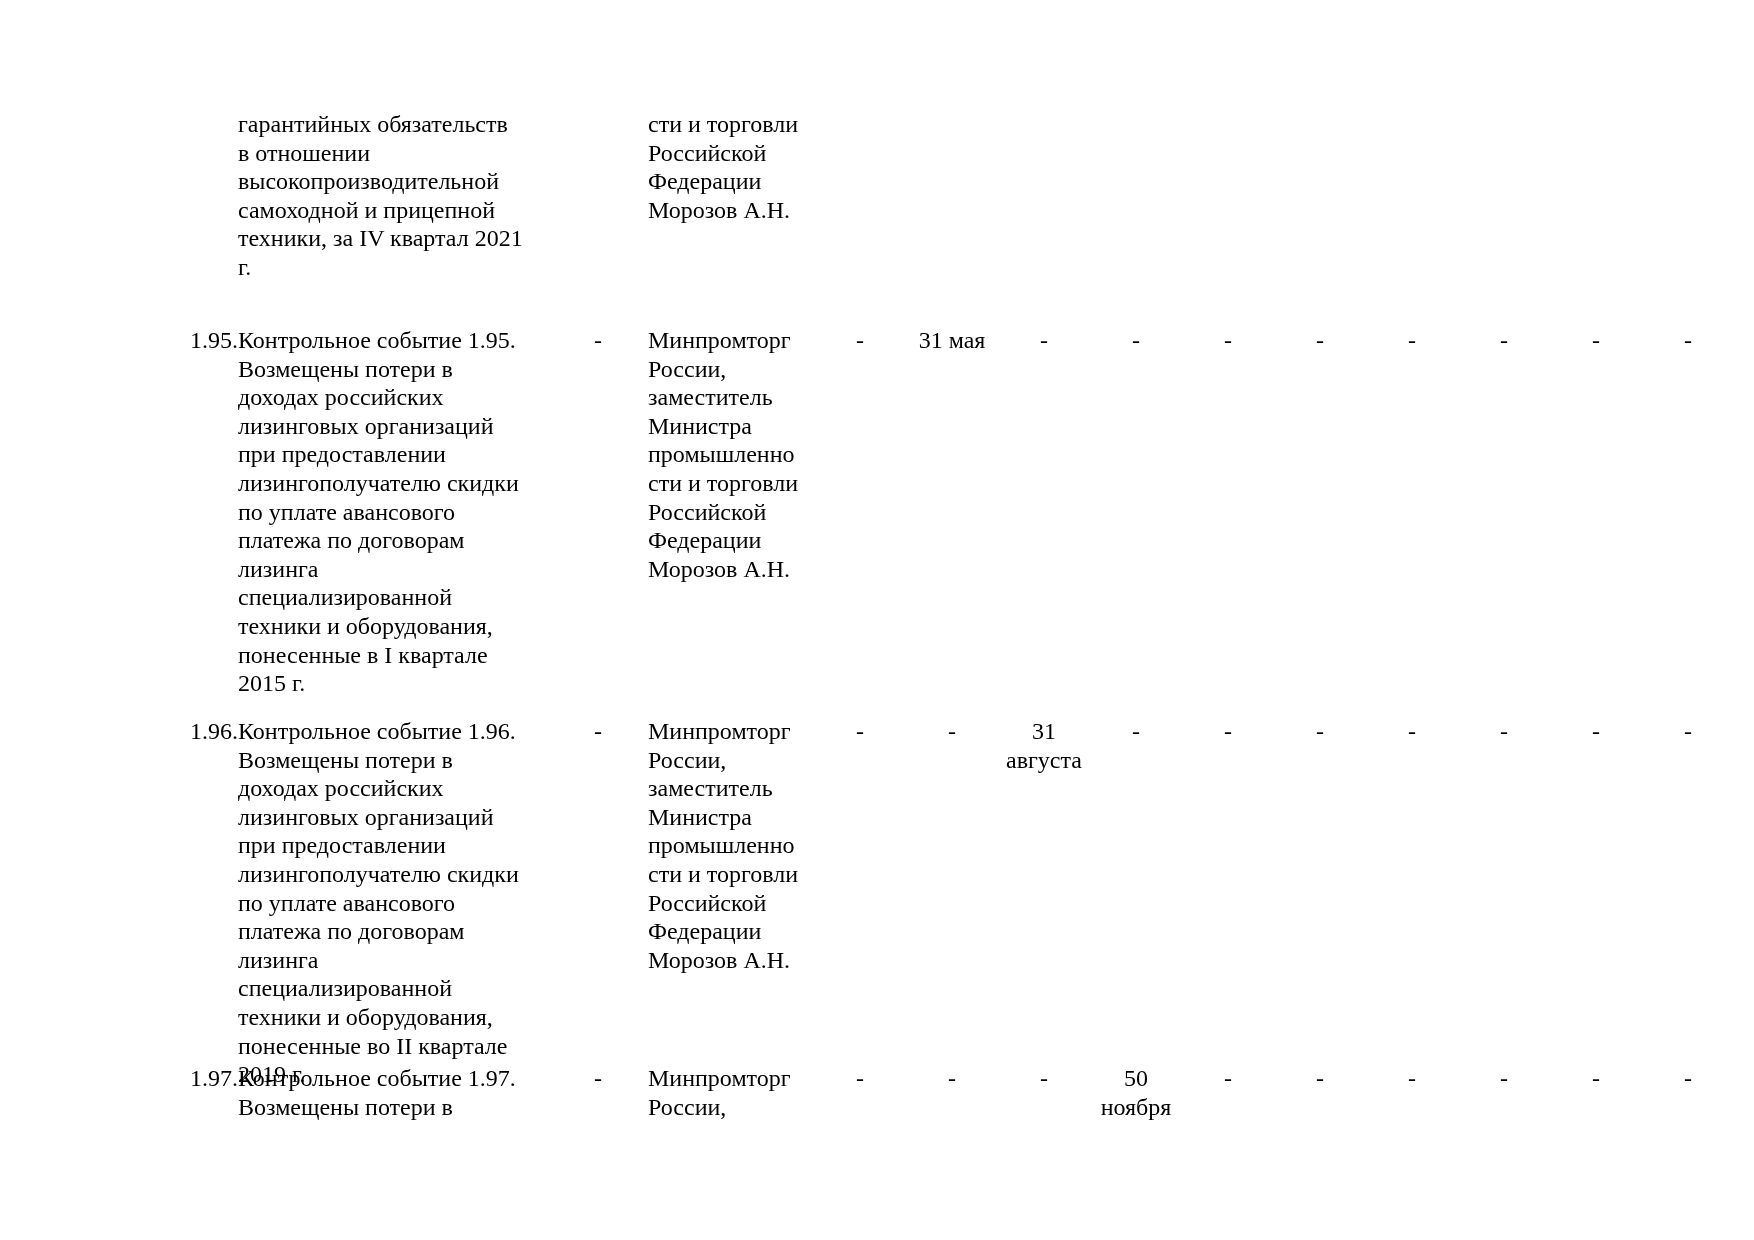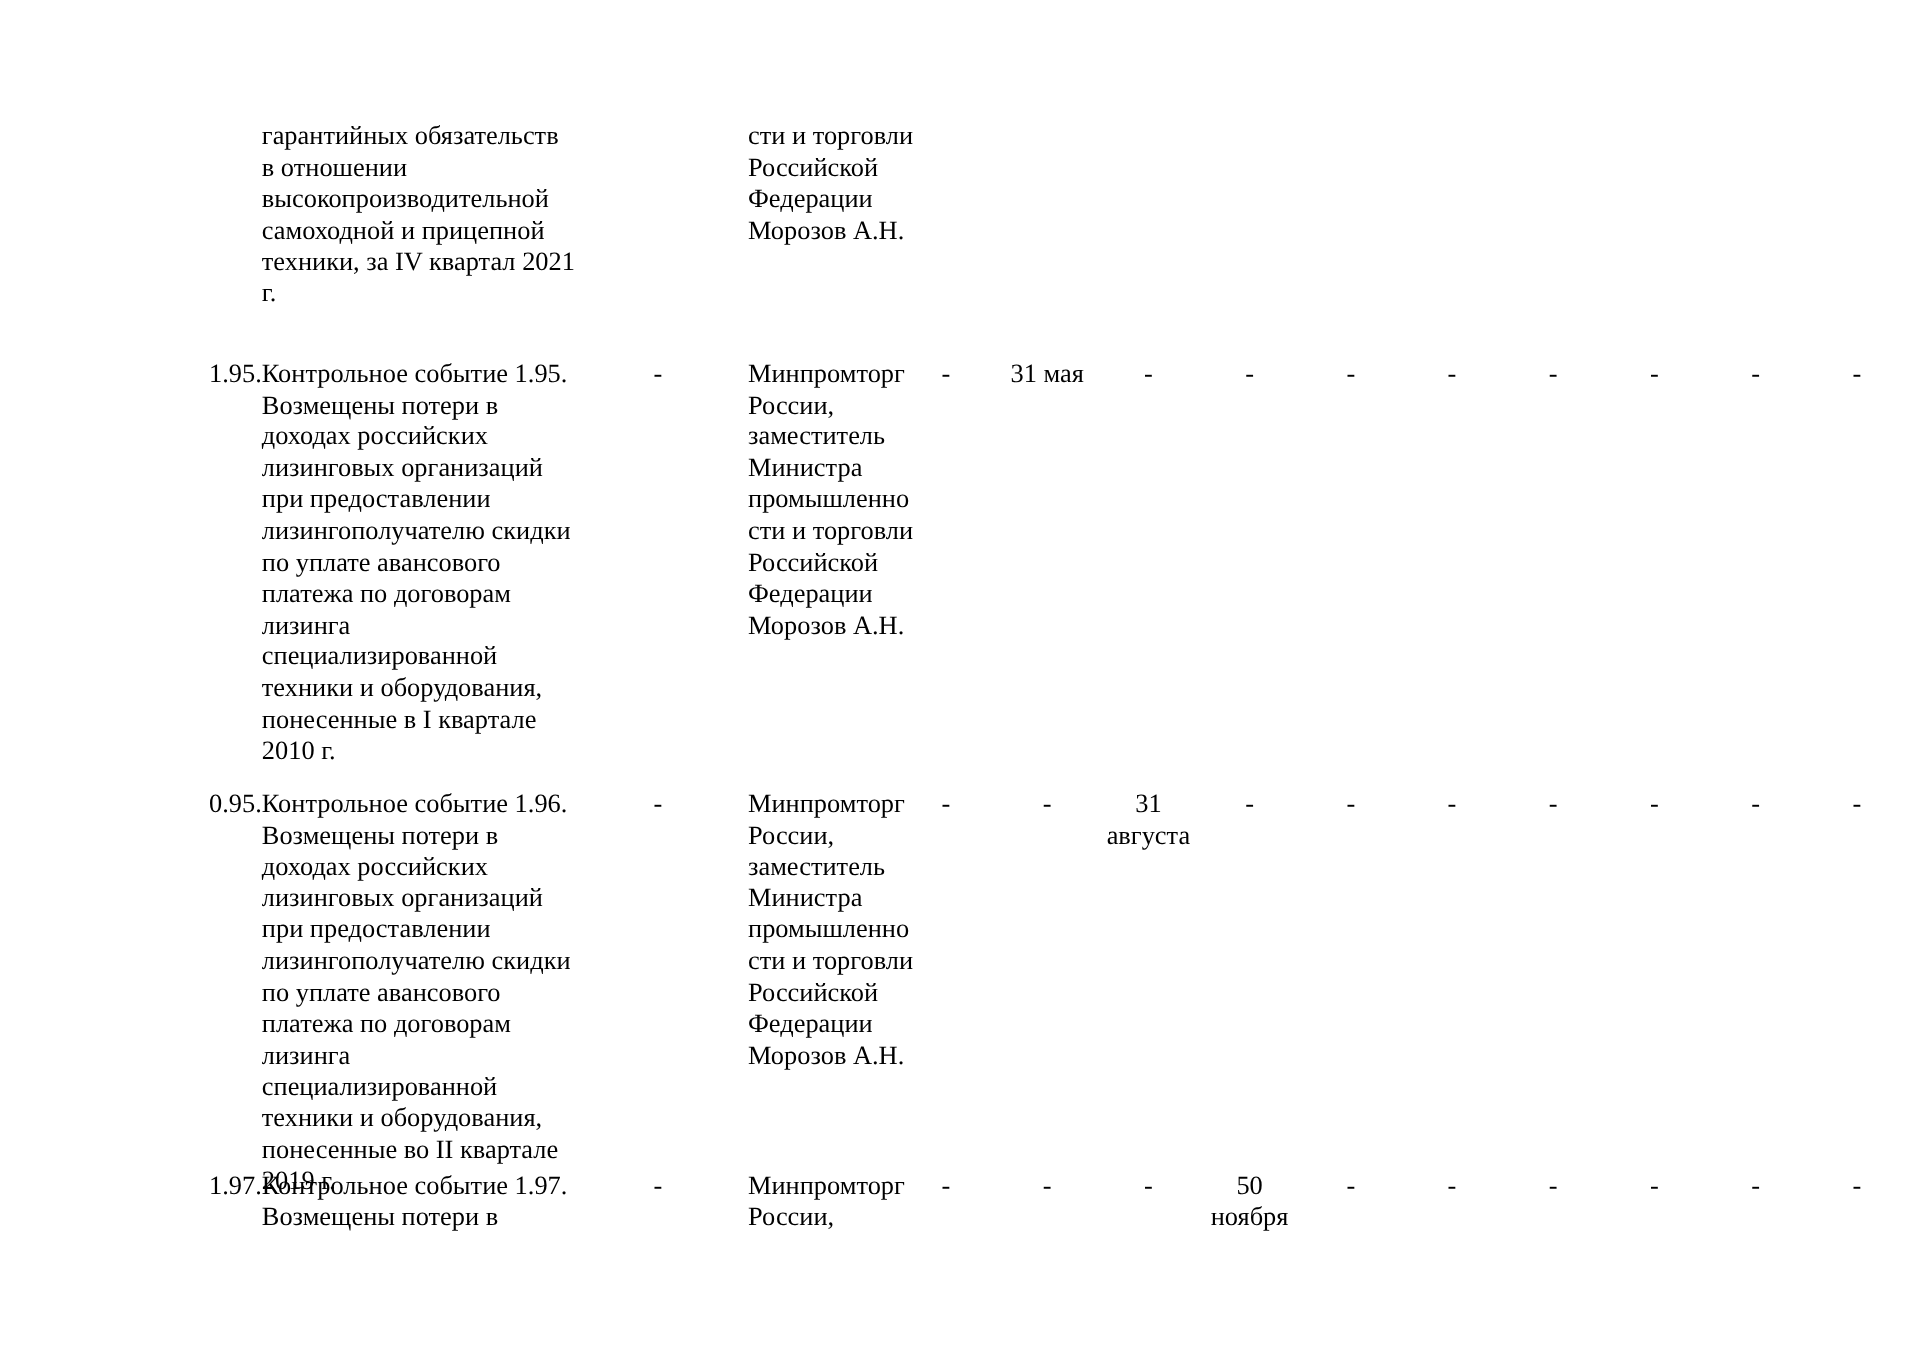--- a/index.html
+++ b/index.html
@@ -22,21 +22,21 @@
     align-items: start;
   }
   .r0 { top: 110px; }
   .r1 { top: 326px; }
   .r2 { top: 717px; }
   .r3 { top: 1064px; }
   .cell { white-space: pre; }
   .c-num  { text-align: right; }
   .c-desc { text-align: left; }
   .c-dash { text-align: center; }
-  .c-resp { text-align: left; margin-left: 32px; }
+  .c-resp { text-align: left; }
   .c-t    { text-align: center; }
 </style>
 </head>
 <body>
 
 <div class="page">
 
   <div class="trow r0">
     <div class="cell c-num"></div>
     <div class="cell c-desc">гарантийных обязательств
@@ -69,21 +69,21 @@
 доходах российских
 лизинговых организаций
 при предоставлении
 лизингополучателю скидки
 по уплате авансового
 платежа по договорам
 лизинга
 специализированной
 техники и оборудования,
 понесенные в I квартале
-2010 г.</div>
+2015 г.</div>
     <div class="cell c-dash">-</div>
     <div class="cell c-resp">Минпромторг
 России,
 заместитель
 Министра
 промышленно
 сти и торговли
 Российской
 Федерации
 Морозов А.Н.</div>
@@ -93,21 +93,21 @@
     <div class="cell c-t">-</div>
     <div class="cell c-t">-</div>
     <div class="cell c-t">-</div>
     <div class="cell c-t">-</div>
     <div class="cell c-t">-</div>
     <div class="cell c-t">-</div>
     <div class="cell c-t">-</div>
   </div>
 
   <div class="trow r2">
-    <div class="cell c-num">0.95.</div>
+    <div class="cell c-num">1.96.</div>
     <div class="cell c-desc">Контрольное событие 1.96.
 Возмещены потери в
 доходах российских
 лизинговых организаций
 при предоставлении
 лизингополучателю скидки
 по уплате авансового
 платежа по договорам
 лизинга
 специализированной

